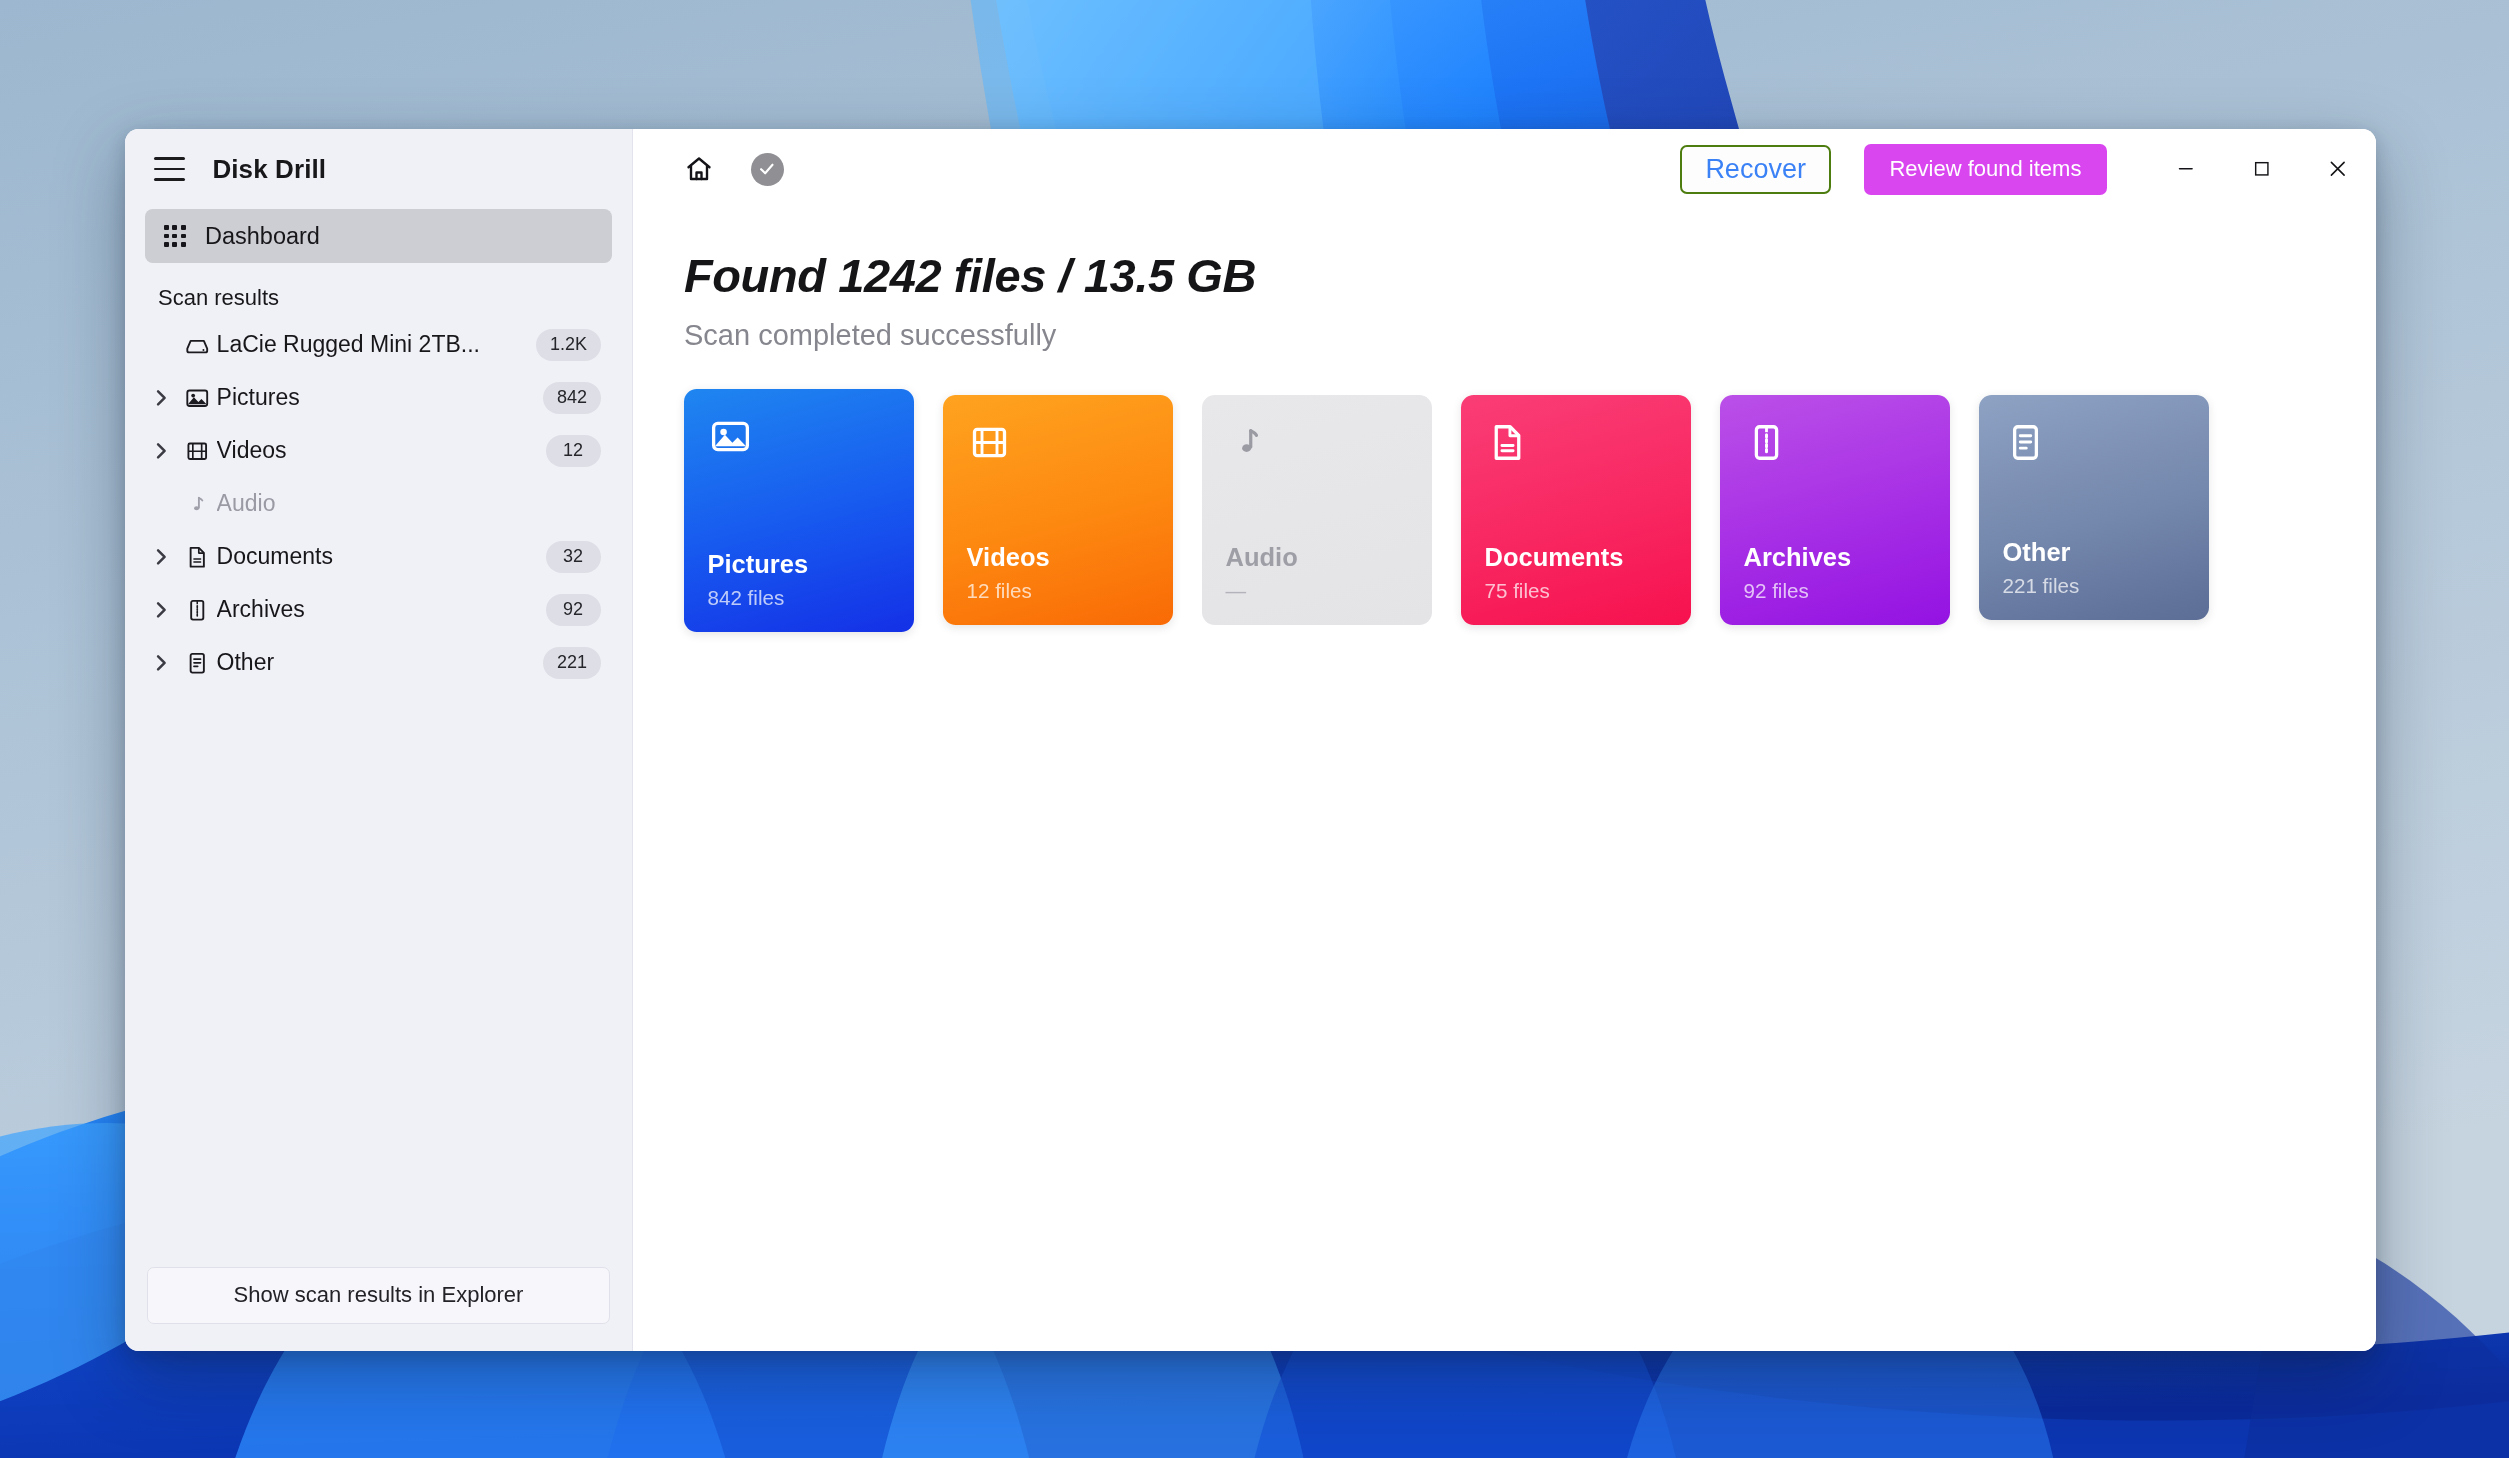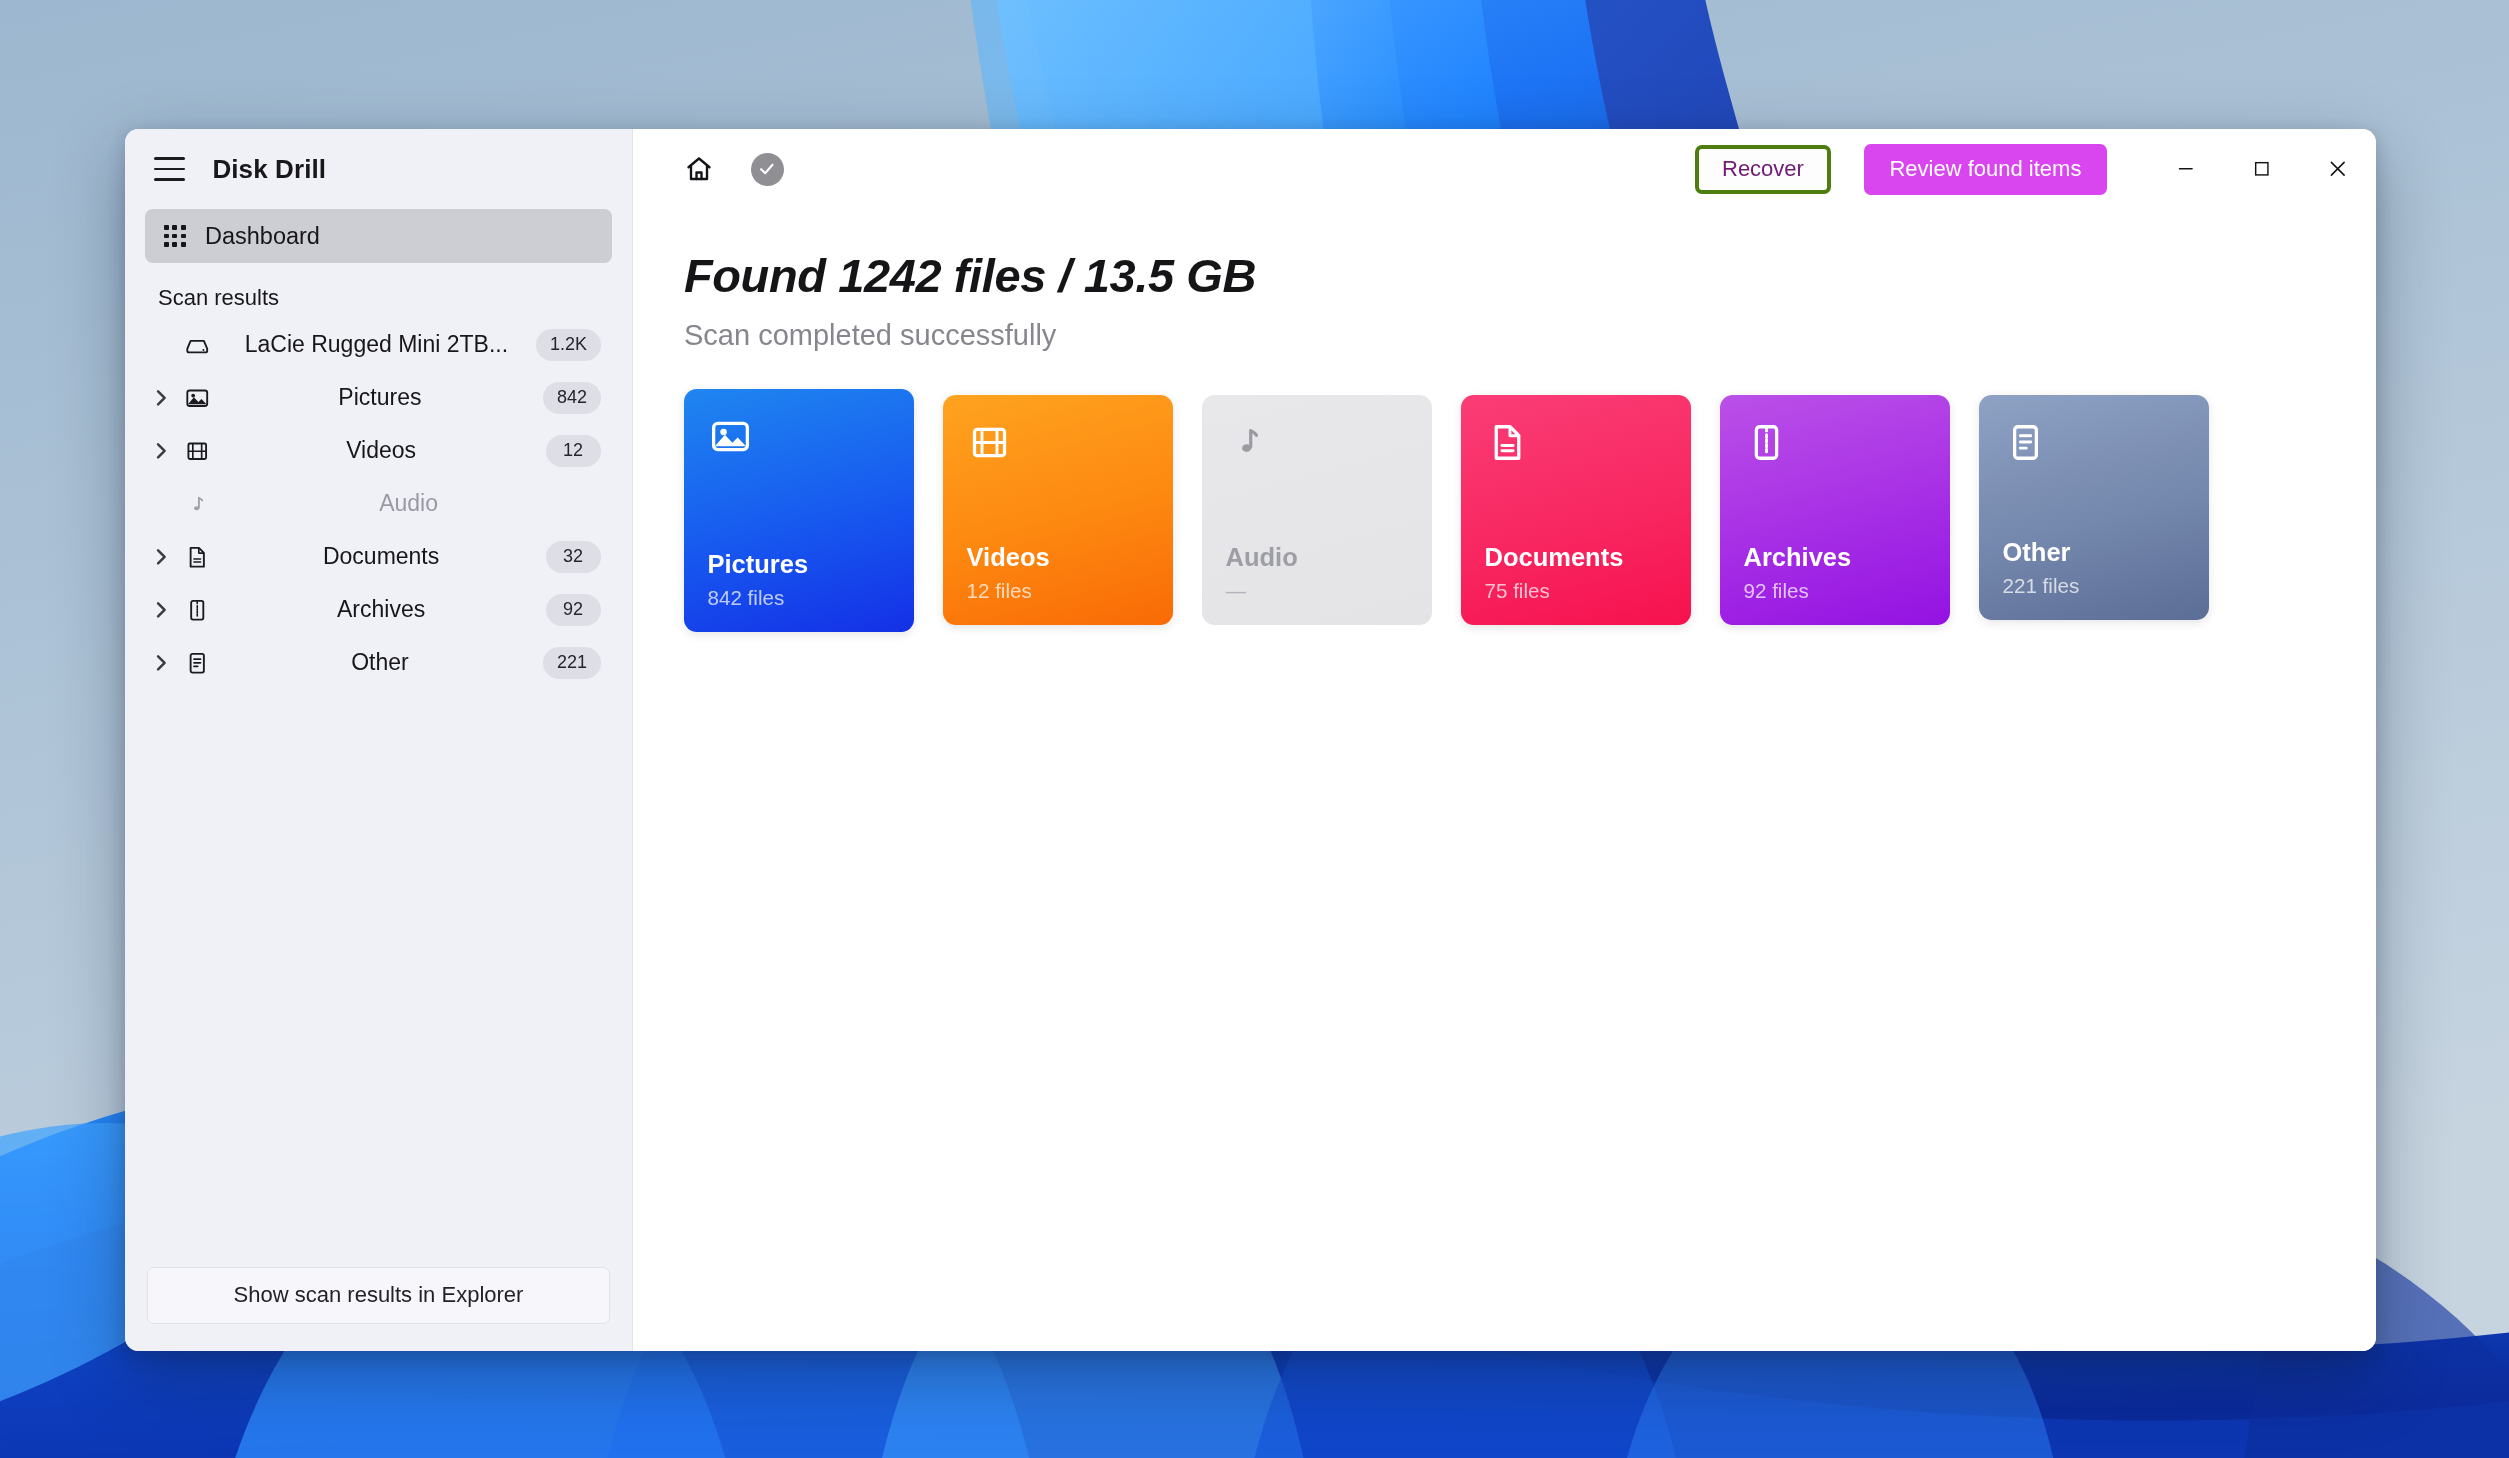--- a/index.html
+++ b/index.html
@@ -105,21 +105,20 @@
     flex: 0 0 33px;
   }
   .tree-row .chev svg { display: block; }
   .tree-row .ticon { width: 39px; flex: 0 0 39px; display: flex; align-items: center; justify-content: center; }
   .tree-row .tlabel {
     flex: 1 1 auto;
     font-size: 23px;
     color: #17171a;
     white-space: nowrap;
     overflow: hidden;
-    text-align: center;
   }
   .tree-row.muted .tlabel { color: #9a9aa4; }
   .badge {
     background: #dedee6;
     color: #25252b;
     font-size: 18px;
     border-radius: 979px;
     padding: 4.9px 13.7px;
     min-width: 55px;
     text-align: center;
@@ -168,24 +167,24 @@
     border-radius: 50%;
     background: #8f8f94;
     display: flex; align-items: center; justify-content: center;
   }
   .topbar-spacer { flex: 1 1 auto; }
 
   .btn-recover {
     height: 49px;
     padding: 0 23.5px;
     background: #fdfdfd;
-    border: 4px solid #4d7c0f;
+    border: 2px solid #4d7c0f;
     border-radius: 6.9px;
-    font-size: 22px;
-    color: #701a75;
+    font-size: 27px;
+    color: #3b82f6;
     font-family: "Liberation Sans", sans-serif;
     cursor: pointer;
   }
   .btn-review {
     height: 51px;
     padding: 0 25.5px;
     margin-left: 9px;
     background: #d946ef;
     border: none;
     border-radius: 6.9px;

